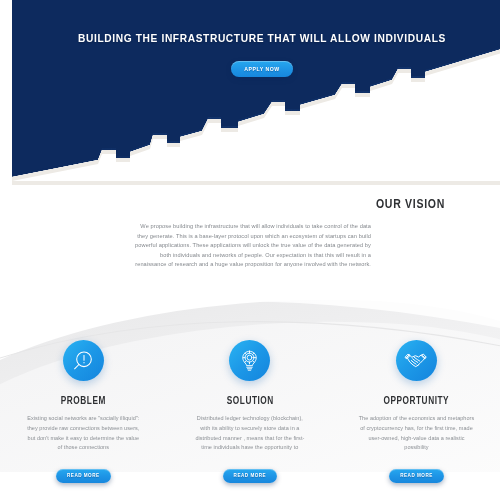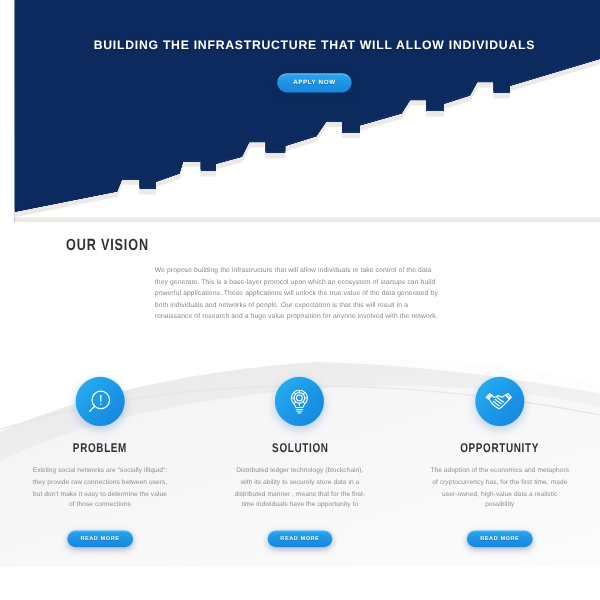--- a/index.html
+++ b/index.html
@@ -49,40 +49,40 @@
     font-weight:bold;letter-spacing:.5px;
     font-family:"Liberation Sans","DejaVu Sans",sans-serif;
     border-radius:40px;
     background:linear-gradient(180deg,#27a8ef 0%,#1e95e6 50%,#1787dd 100%);
     box-shadow:0 2px 5px rgba(8,40,90,.35),inset 0 1px 0 rgba(255,255,255,.28);
     text-shadow:0 1px 1px rgba(0,40,90,.35);
   }
   .btn-apply{font-size:5.2px;padding:5px 13px;}
 
   
-  .vision{position:absolute;left:0;top:186px;width:500px;text-align:left;}
+  .vision{position:absolute;left:0;top:186px;width:500px;text-align:right;}
   .sec-title{
     margin:0;color:#2e3033;
     font-size:13.5px;letter-spacing:.9px;font-weight:bold;
     text-transform:uppercase;
     font-family:"Liberation Sans Narrow","Liberation Sans","DejaVu Sans Condensed",sans-serif;
     transform:scaleX(.78);
   }
   .vision-title{padding-top:10px;}
   .vision-body{
     margin:11px auto 0;width:242px;
     color:#85898e;font-size:5.65px;line-height:9.6px;
     letter-spacing:.08px;
   }
 
   
   .swoosh{position:absolute;left:0;top:276px;width:500px;height:224px;overflow:hidden;}
 
   
-  .cards{position:absolute;left:0;top:314px;width:500px;display:flex;z-index:4;}
+  .cards{position:absolute;left:0;top:340px;width:500px;display:flex;z-index:4;}
   .card{width:166.6px;text-align:center;}
   .icon-circle{
     width:41px;height:41px;margin:0 auto;border-radius:50%;
     background:linear-gradient(135deg,#2ab3f2 0%,#1d9ae8 45%,#1484dd 100%);
     box-shadow:0 3px 8px rgba(20,100,180,.28);
     display:flex;align-items:center;justify-content:center;
   }
   .icon-circle svg{display:block;}
   .card-title{
     margin:13px 0 0;color:#2e3033;

